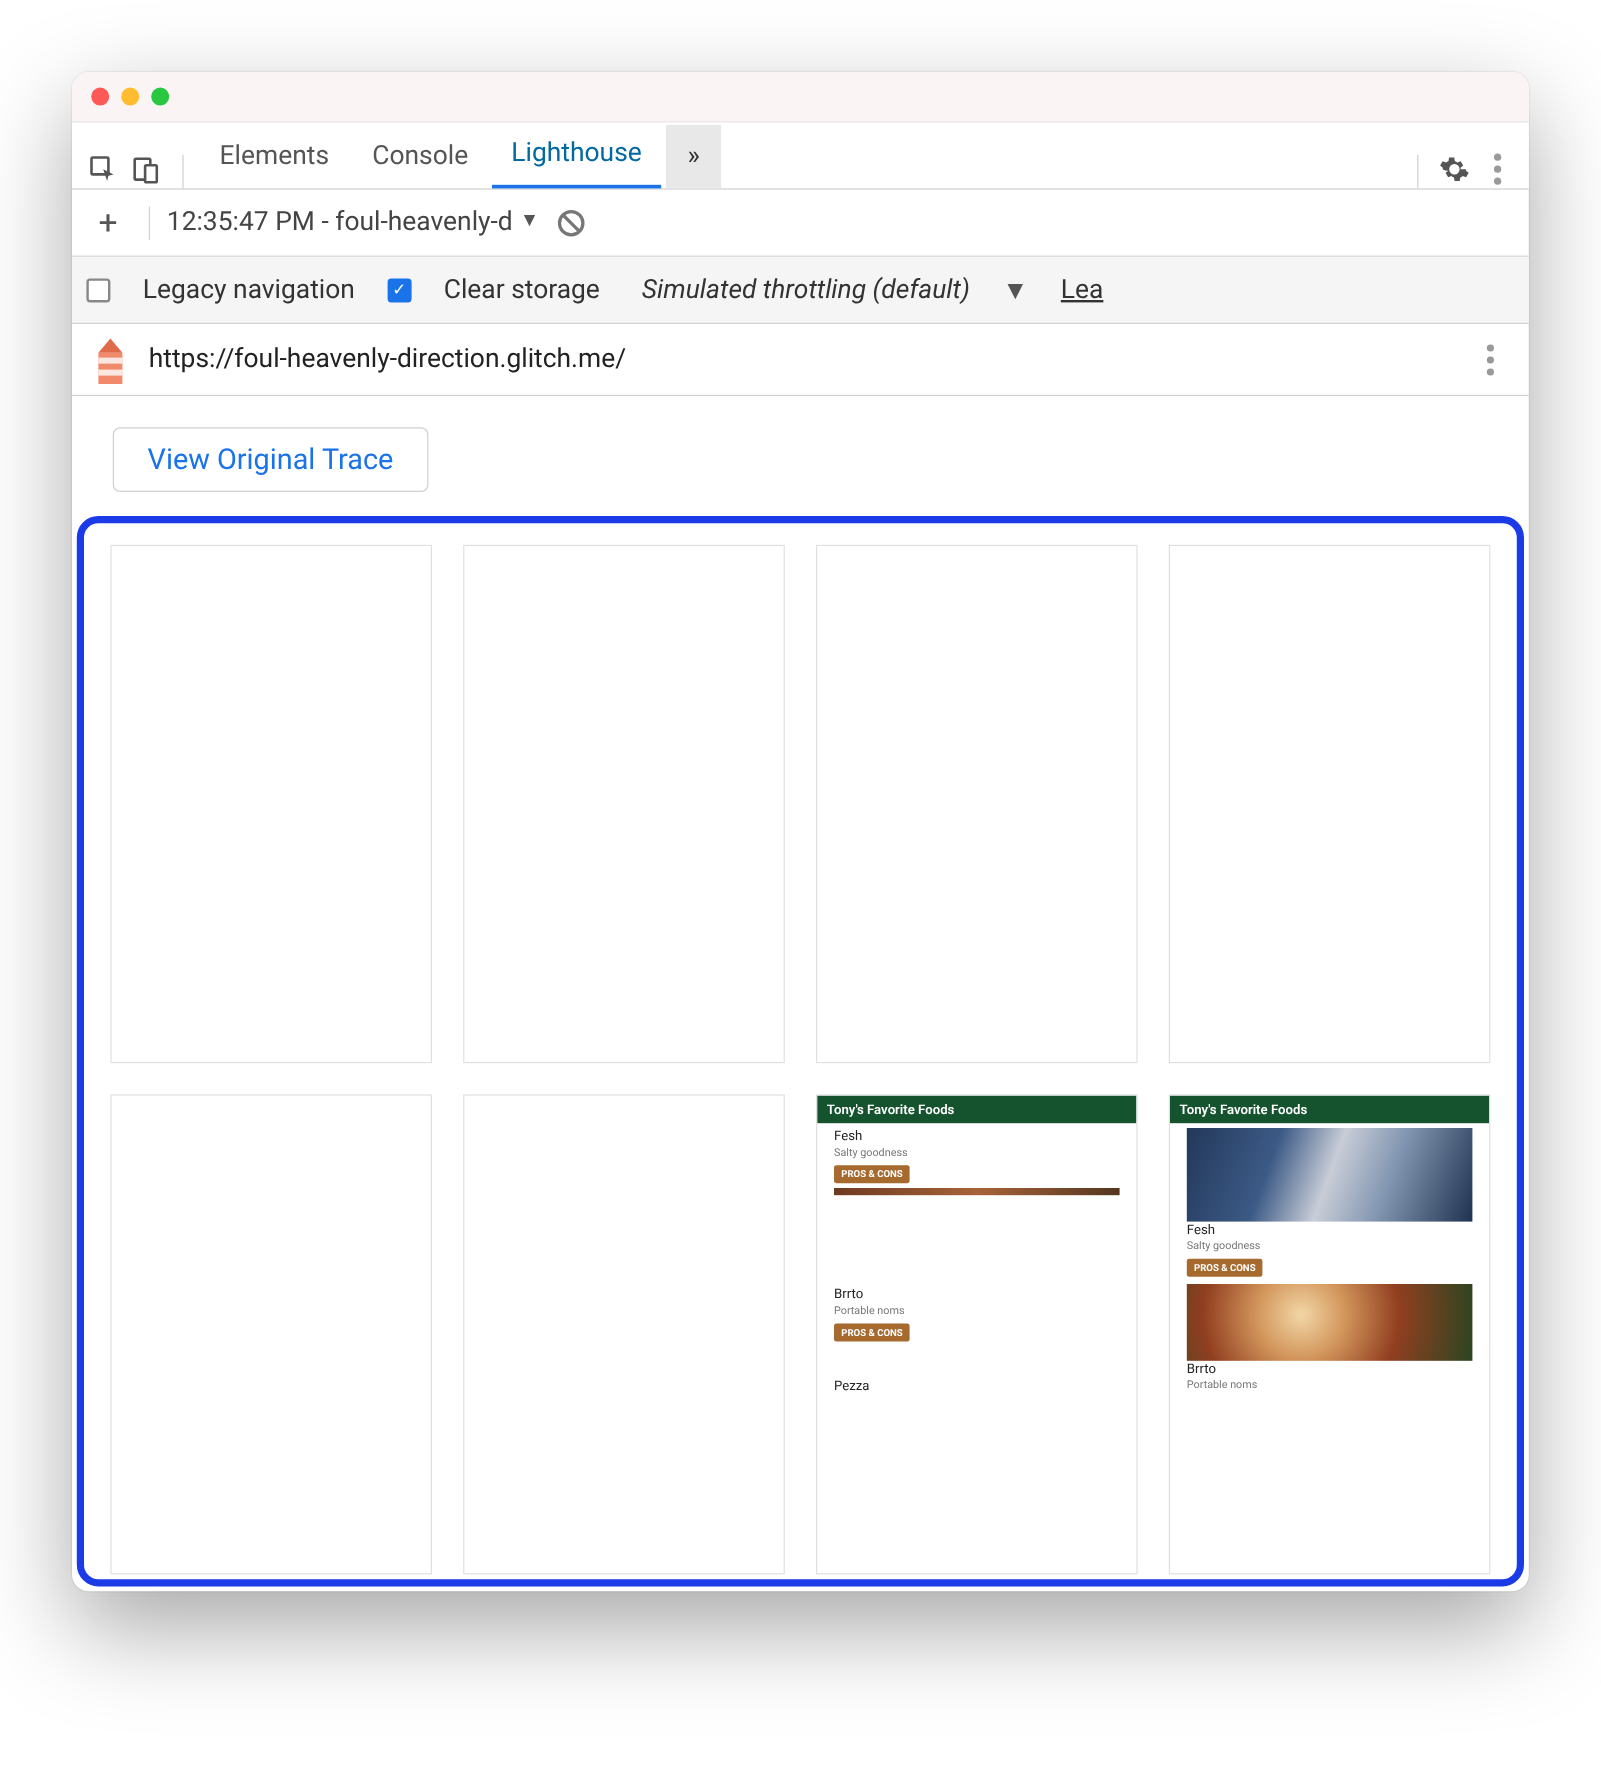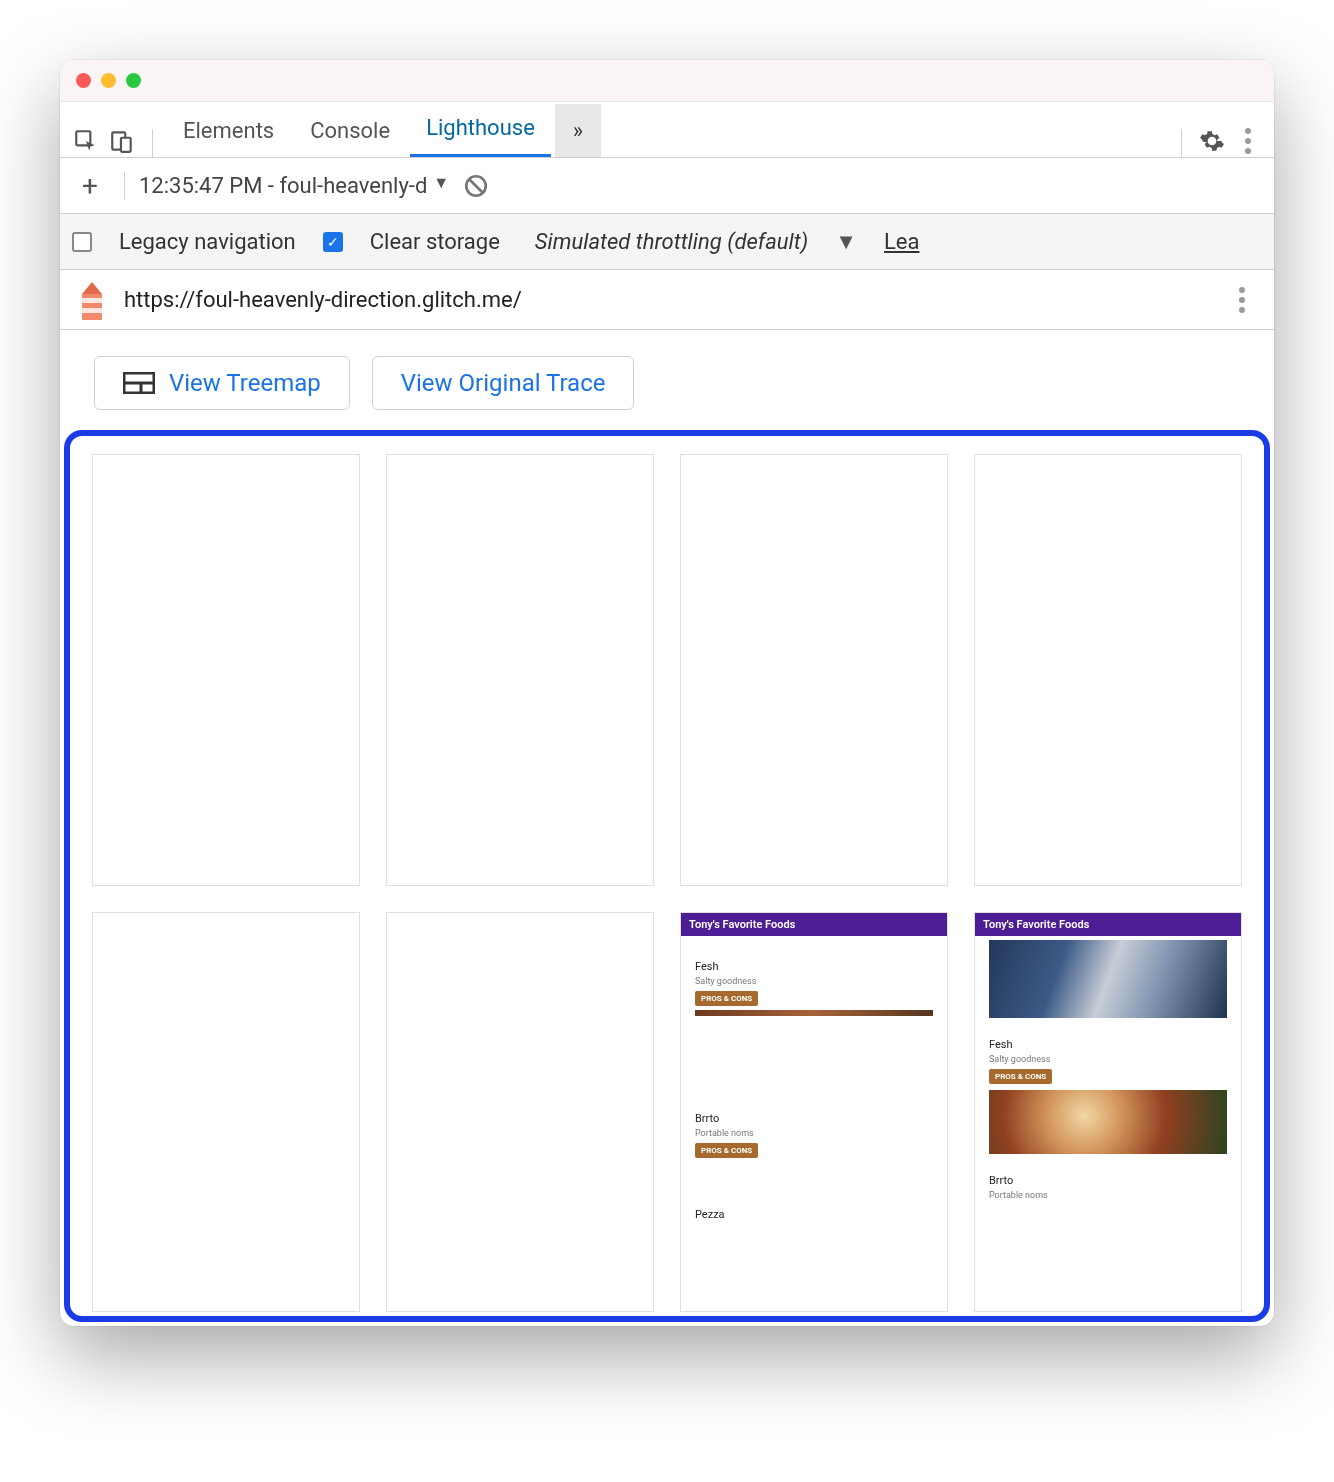--- a/index.html
+++ b/index.html
@@ -137,30 +137,30 @@
   }
   .frame {
     border:1px solid #e0e0e0;
     aspect-ratio: 0.62;
     background:#fff;
     overflow:hidden;
     font-size:9px;
   }
   .frame.last-row { aspect-ratio: 0.67; }
   .mini-header {
-    background:#4c1d95;
+    background:#14532d;
     color:#fff;
     font-weight:600;
     padding:5px 8px;
     font-size:11px;
   }
   .mini-card {
     padding: 4px 14px 2px 14px;
   }
-  .mini-title { font-size:11px; color:#222; margin-top:20px;}
+  .mini-title { font-size:11px; color:#222; margin-top:0;}
   .mini-sub { font-size:9px; color:#777; margin:3px 0 5px 0;}
   .mini-btn { display:inline-block; background:#a66a2f; color:#fff; font-size:8px; font-weight:700; padding:3px 6px; border-radius:2px;}
   .mini-img { width:100%; height:60px; margin-top:4px; background:linear-gradient(135deg,#553b2a,#7a5036);}
   .mini-img.fish { height:78px; background:linear-gradient(110deg,#23385a 0%, #3c5a86 30%, #c8cdd7 50%, #8094b0 70%, #1f3350 100%);}
   .mini-img.burrito { height:64px; background:radial-gradient(circle at 40% 40%, #f2d7a6 0%, #d2955b 25%, #913f20 55%, #2a4521 100%);}
   .mini-img.thin { height:6px; background:linear-gradient(90deg,#6d3a1f,#a7633a,#54361f);}
 </style>
 </head>
 <body>
 
@@ -244,28 +244,20 @@
     <div class="icon-btn">
       <div class="kebab">
           <div></div>
           <div></div>
           <div></div>
         </div>
     </div>
   </div>
 
   <div class="action-row">
-    <div class="action-btn">
-      <svg class="treemap-icon" viewBox="0 0 32 22" fill="none" stroke="#333" stroke-width="3">
-        <rect x="1" y="1" width="30" height="20"></rect>
-        <line x1="1" y1="11" x2="31" y2="11"></line>
-        <line x1="18" y1="11" x2="18" y2="21"></line>
-      </svg>
-      <span>View Treemap</span>
-    </div>
     <div class="action-btn">
       <span>View Original Trace</span>
     </div>
   </div>
 
   <div class="filmstrip-wrap">
     <div class="filmstrip">
       <div class="frame"></div>
       <div class="frame"></div>
       <div class="frame"></div>

